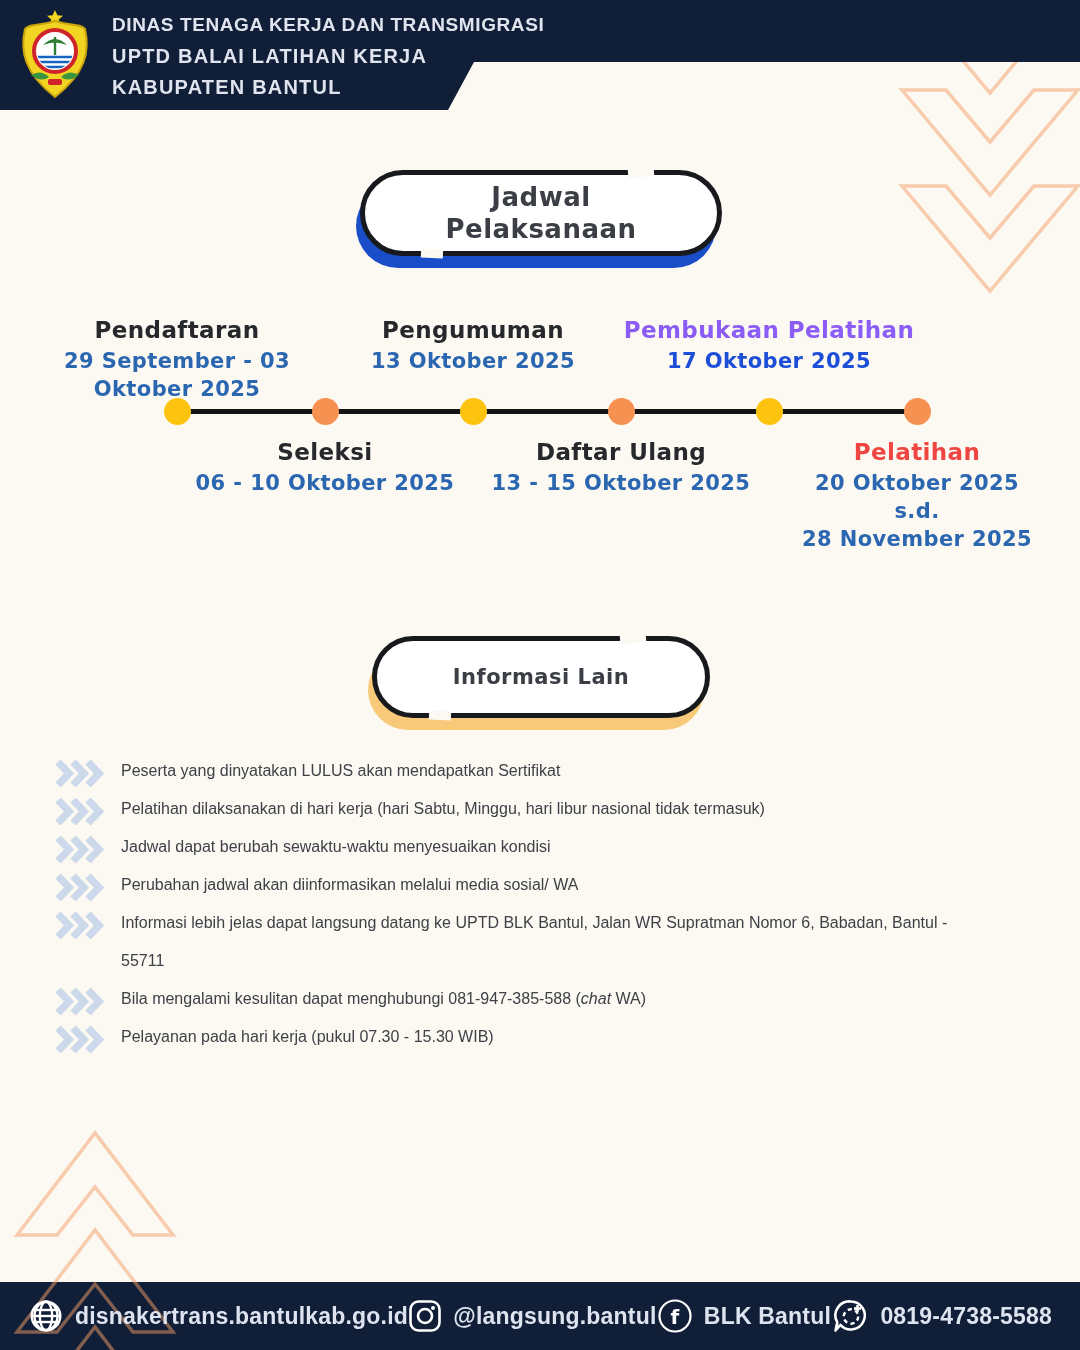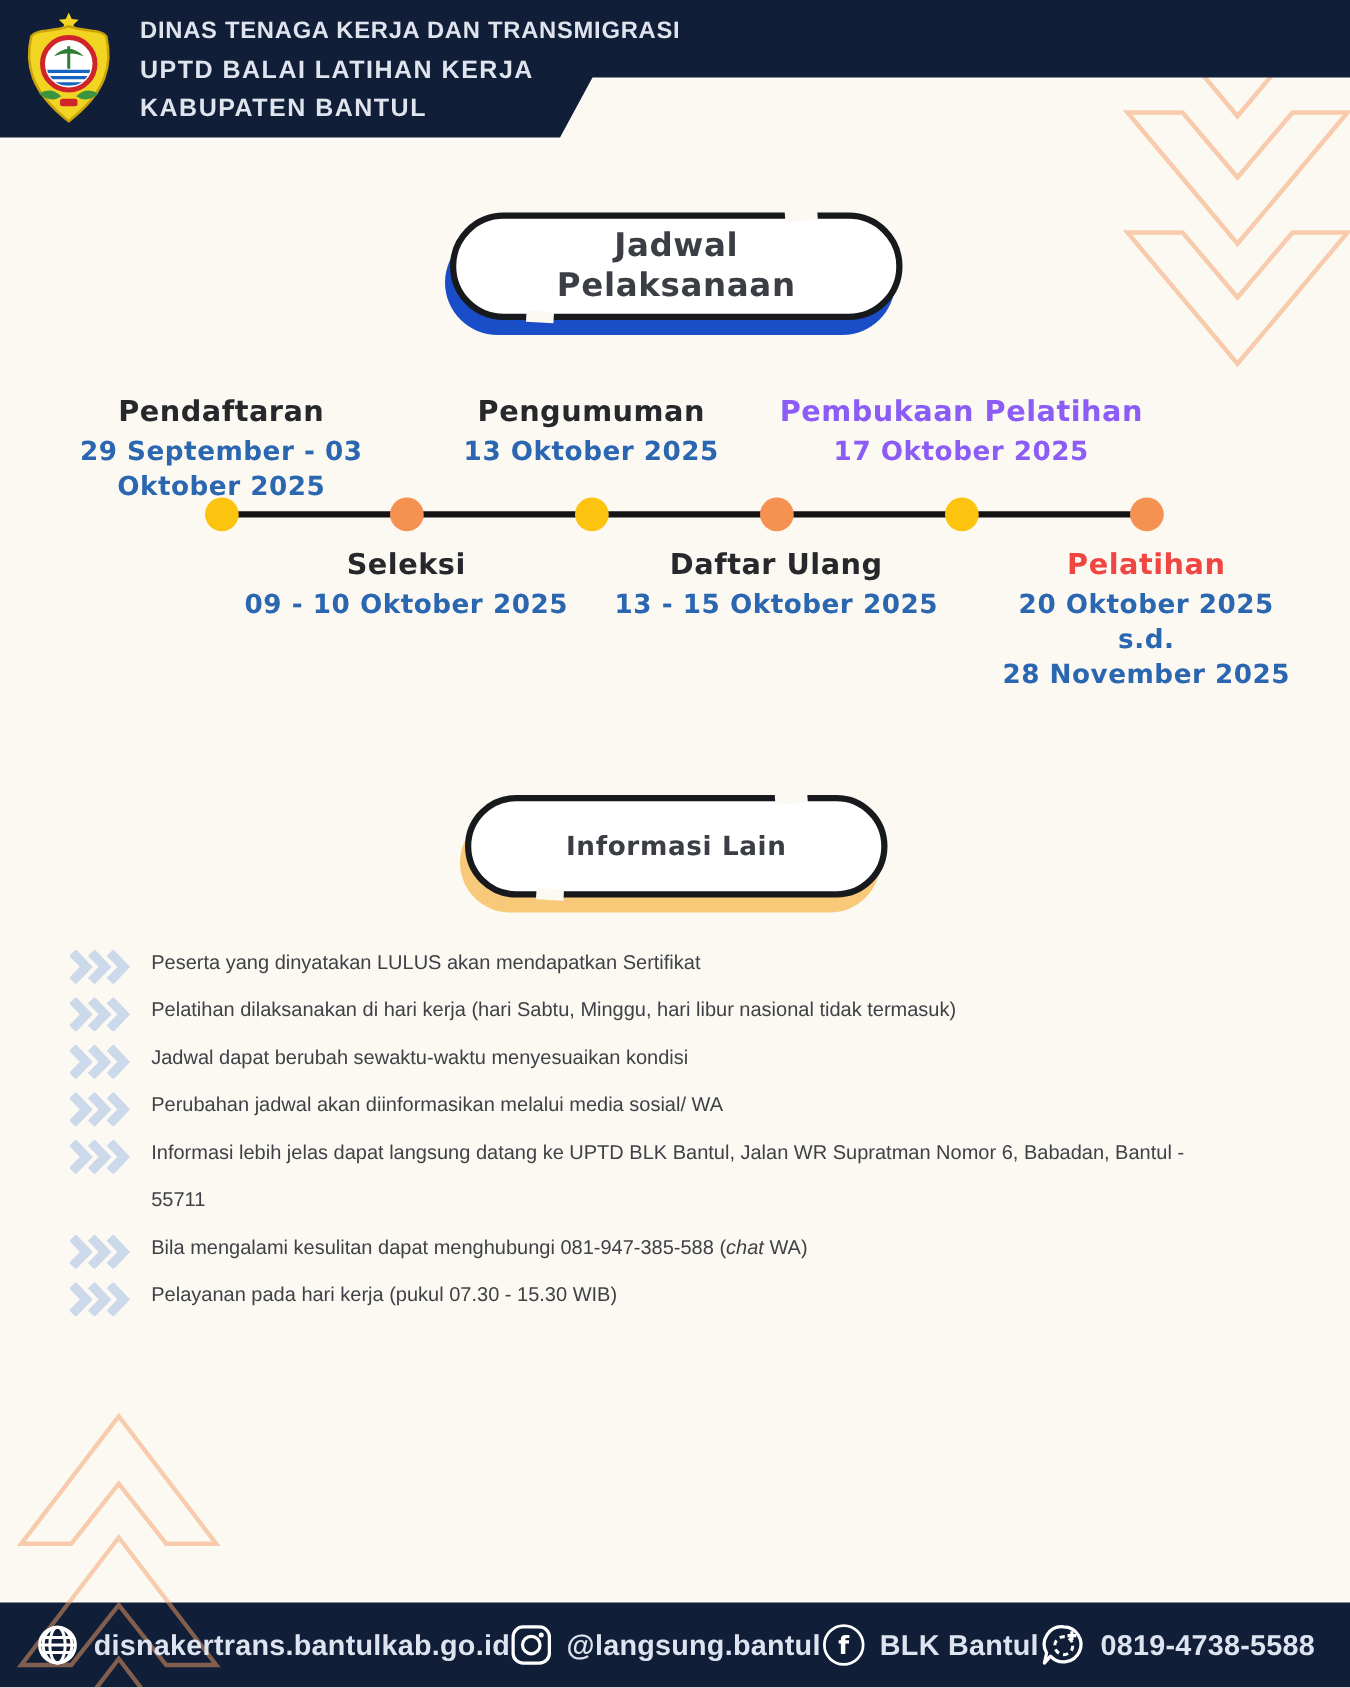--- a/index.html
+++ b/index.html
@@ -119,36 +119,36 @@
   <div class="timeline" id="timeline">
     <div class="tl-line"></div>
   <div class="tl-dot" style="left: 163.5px; background: rgb(253, 196, 15);"></div>
       <div class="ms above" style="left: 12px;">
         <div class="ms-label" style="color: rgb(38, 40, 44);">Pendaftaran</div>
         <div class="ms-date" style="color: rgb(43, 103, 177);">29 September - 03<br>Oktober 2025</div>
       </div>
       <div class="tl-dot" style="left: 311.5px; background: rgb(246, 146, 81);"></div>
       <div class="ms below" style="left: 160px;">
         <div class="ms-label" style="color: rgb(38, 40, 44);">Seleksi</div>
-        <div class="ms-date" style="color: rgb(43, 103, 177);">09 - 10 Oktober 2025</div>
+        <div class="ms-date" style="color: rgb(43, 103, 177);">06 - 10 Oktober 2025</div>
       </div>
       <div class="tl-dot" style="left: 459.5px; background: rgb(253, 196, 15);"></div>
       <div class="ms above" style="left: 308px;">
         <div class="ms-label" style="color: rgb(38, 40, 44);">Pengumuman</div>
         <div class="ms-date" style="color: rgb(43, 103, 177);">13 Oktober 2025</div>
       </div>
       <div class="tl-dot" style="left: 607.5px; background: rgb(246, 146, 81);"></div>
       <div class="ms below" style="left: 456px;">
         <div class="ms-label" style="color: rgb(38, 40, 44);">Daftar Ulang</div>
         <div class="ms-date" style="color: rgb(43, 103, 177);">13 - 15 Oktober 2025</div>
       </div>
       <div class="tl-dot" style="left: 755.5px; background: rgb(253, 196, 15);"></div>
       <div class="ms above" style="left: 604px;">
         <div class="ms-label" style="color: #8b5cf6;">Pembukaan Pelatihan</div>
-        <div class="ms-date" style="color: #8b5cf6;">17 Oktober 2025</div>
+        <div class="ms-date" style="color: #1d4ed8;">17 Oktober 2025</div>
       </div>
       <div class="tl-dot" style="left: 903.5px; background: rgb(246, 146, 81);"></div>
       <div class="ms below" style="left: 752px;">
         <div class="ms-label" style="color: rgb(239, 70, 66);">Pelatihan</div>
         <div class="ms-date" style="color: rgb(43, 103, 177);">20 Oktober 2025<br>s.d.<br>28 November 2025</div>
       </div>
     </div>
 
   <div class="pill pill-info">
     <span class="gap gap-tr"></span>

